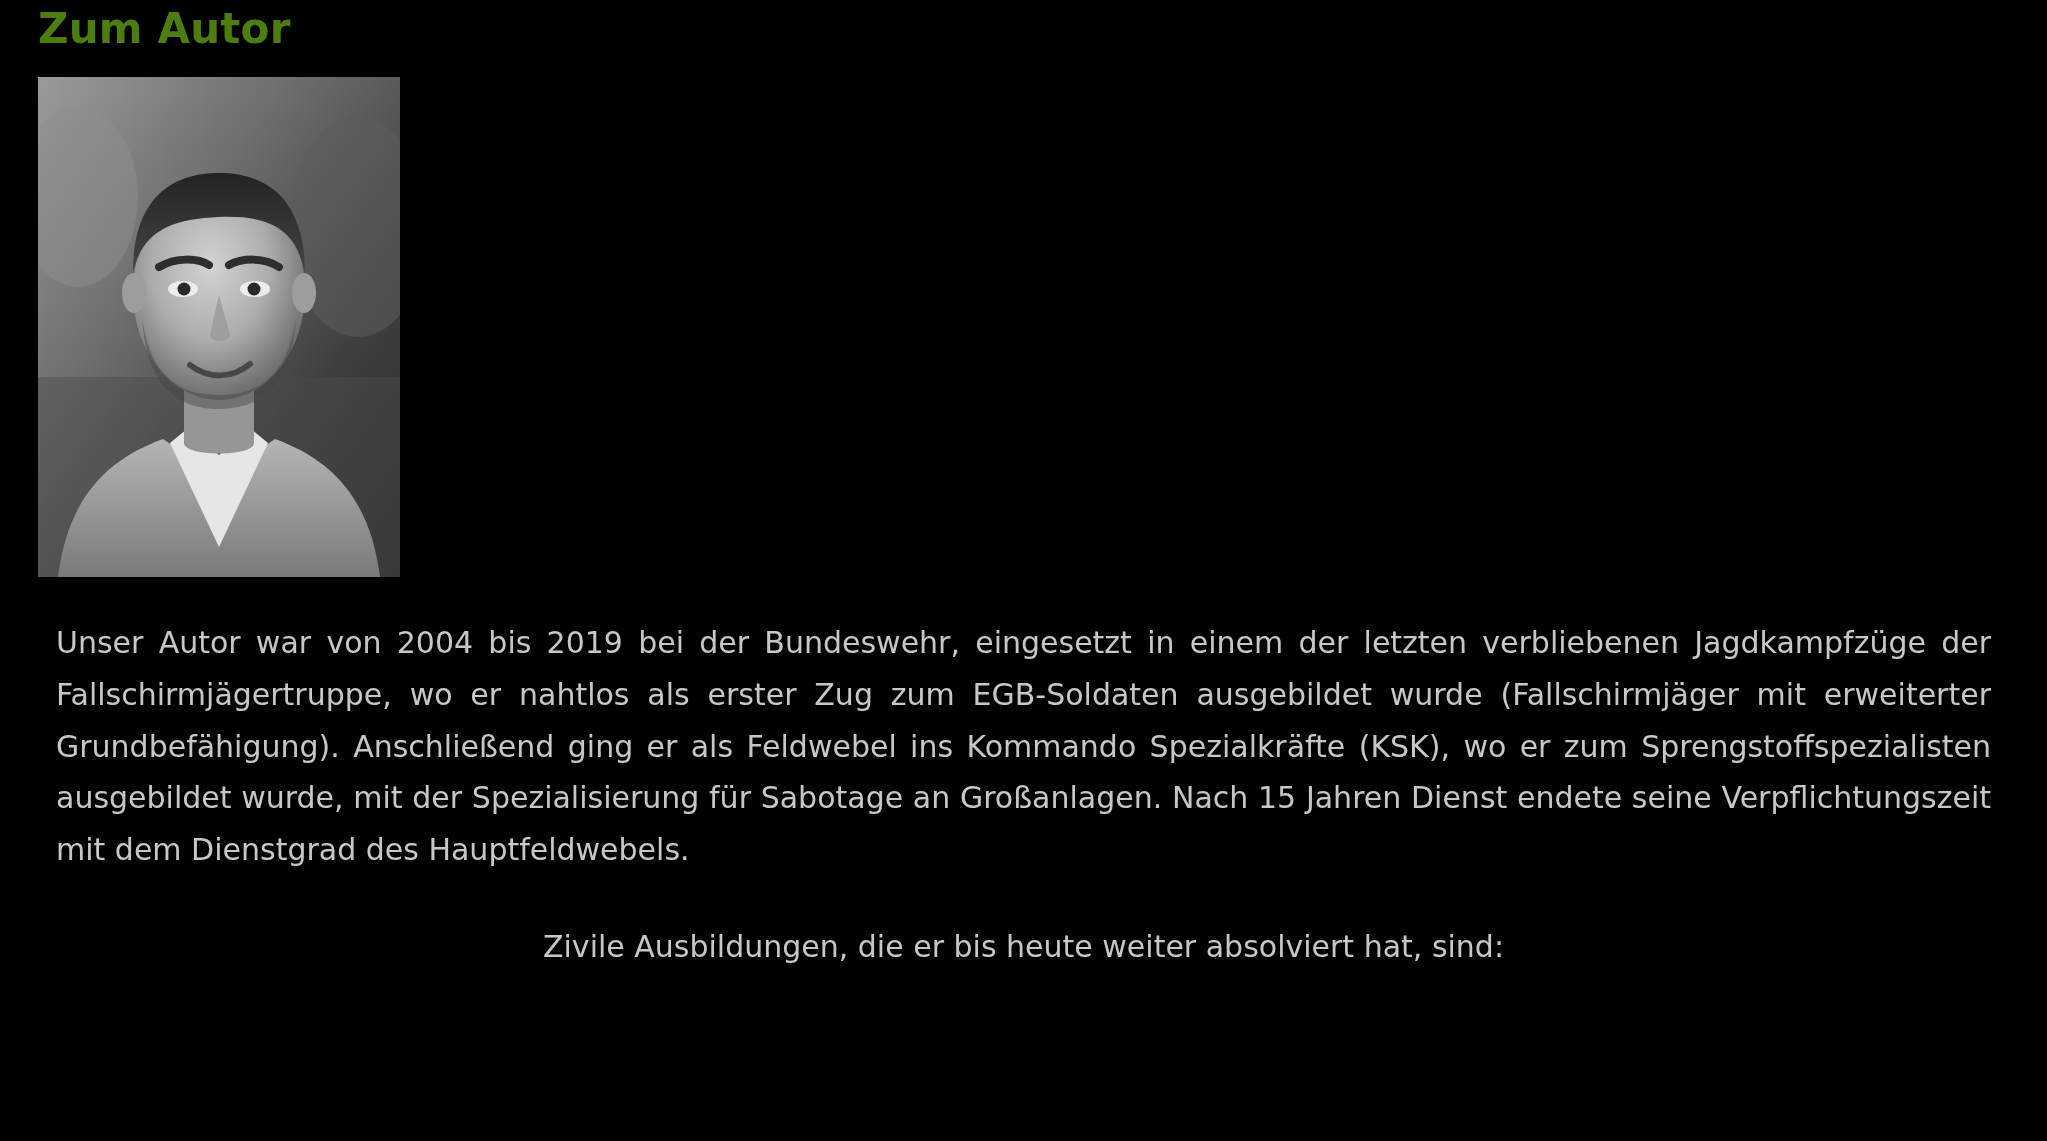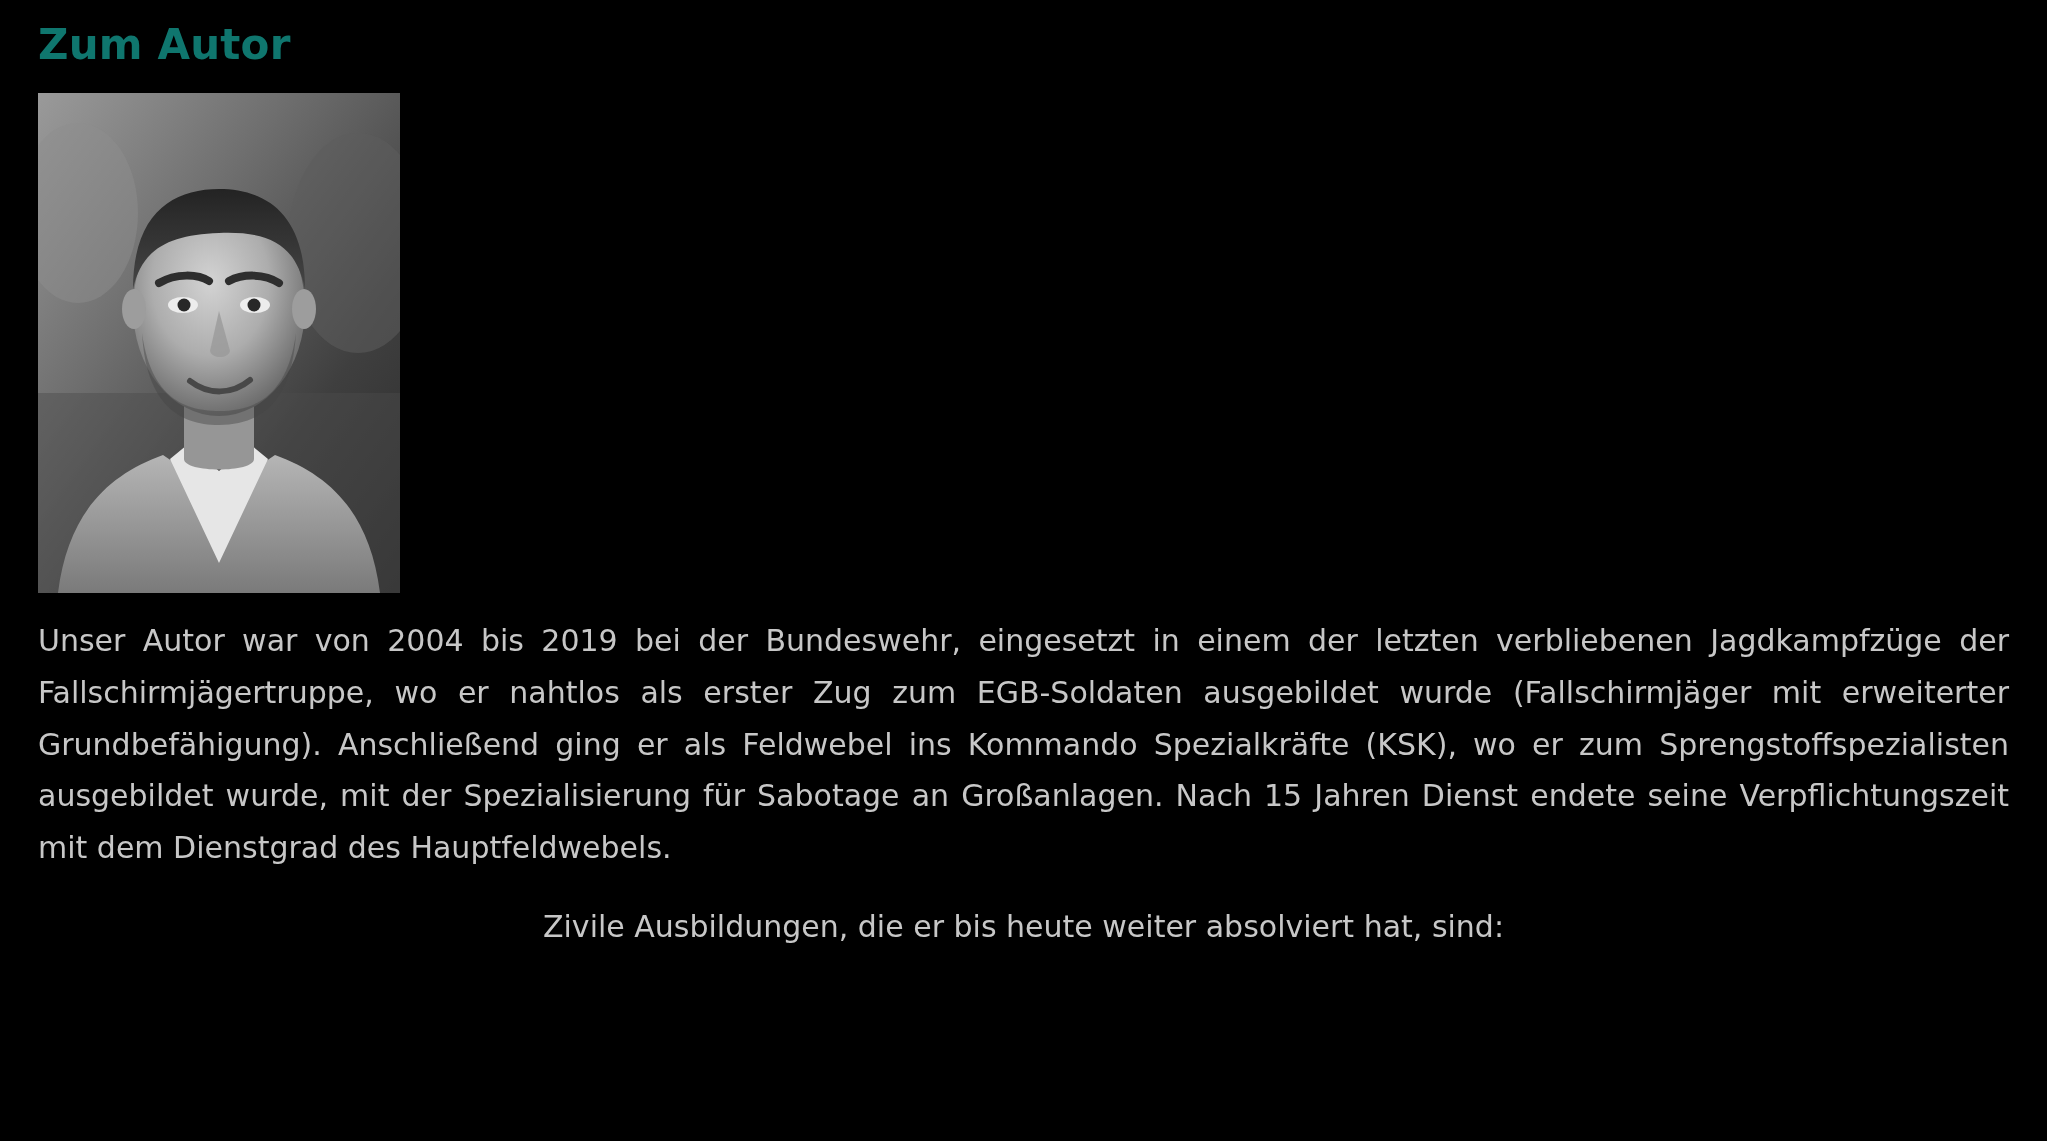--- a/index.html
+++ b/index.html
@@ -17,24 +17,24 @@
   .page {
     box-sizing: border-box;
     width: 2047px;
     height: 1141px;
     padding: 0 38px 0 38px;
     background: #000000;
   }
   .section-title {
     font-size: 42px;
     font-weight: bold;
-    color: #0f766e;
+    color: #4d7c0f;
     letter-spacing: 0.2px;
     margin: 0;
-    padding-top: 20px;
+    padding-top: 4px;
     line-height: 1.2;
   }
   .author-photo {
     margin-top: 23px;
     width: 362px;
     height: 500px;
     position: relative;
     overflow: hidden;
     background: #1a1a1a;
     filter: grayscale(100%);
@@ -43,21 +43,21 @@
     display: block;
     width: 362px;
     height: 500px;
   }
   .body-text {
     font-size: 30px;
     line-height: 1.72;
     color: #c7c7c7;
     text-align: justify;
     text-justify: inter-word;
-    margin: 0;
+    margin: 18px;
     padding-top: 22px;
     max-width: 1975px;
   }
   .body-text + .body-text {
     padding-top: 28px;
   }
   .no-justify {
     text-align: center;
   }
 </style>

